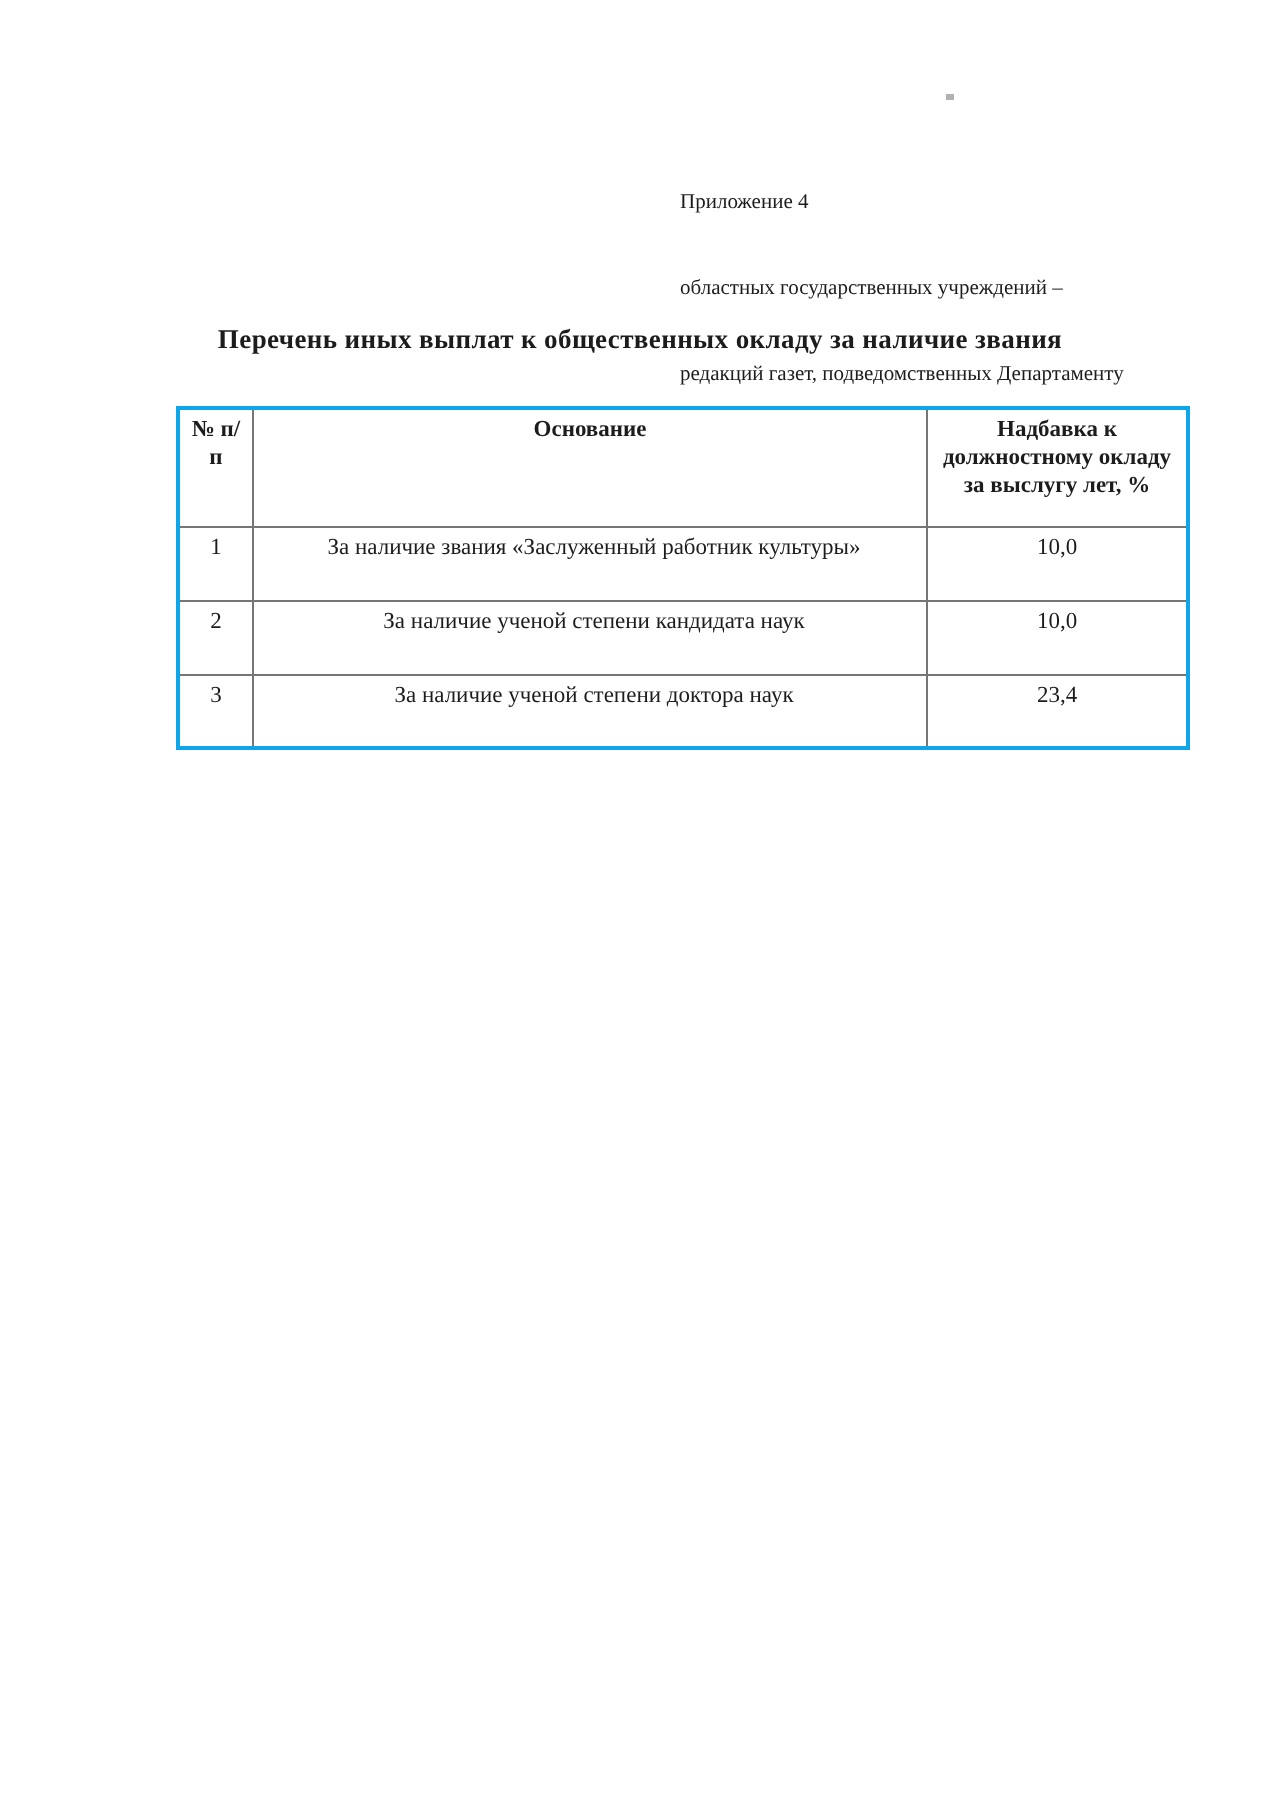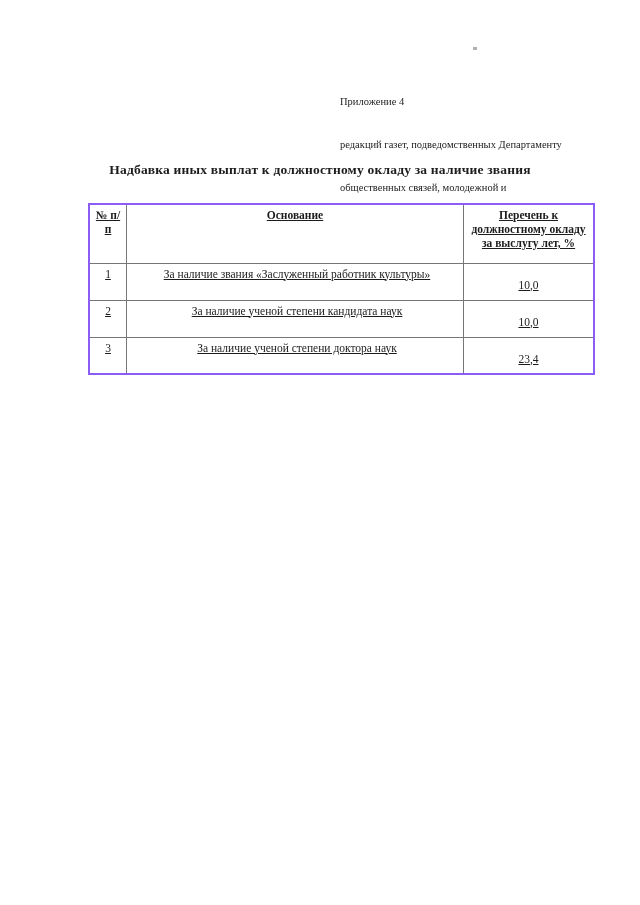--- a/index.html
+++ b/index.html
@@ -60,22 +60,21 @@
     line-height: 14px;
   }
   .payments-table th,
   .payments-table td {
     border: 1px solid #767676;
     vertical-align: top;
     padding: 2px 3px;
     background: #ffffff;
   }
   .payments-table {
-    border: 2px solid #8b5cf6;
-    text-decoration: underline;
+    border: 2px solid #0ea5e9;
   }
   .col-num   { width: 30px; }
   .col-basis { width: 330px; }
   .col-value { width: 123px; }
   .payments-table thead tr { height: 59px; }
   .payments-table tbody tr { height: 37px; }
   .payments-table th {
     font-weight: bold;
     text-align: center;
     padding-top: 3px;
@@ -84,47 +83,48 @@
     text-align: center;
     padding-top: 3px;
   }
   td.cell-basis {
     text-align: center;
     padding-left: 7px;
     padding-top: 3px;
   }
   td.cell-value {
     text-align: center;
-    padding-top: 14px;
+    padding-top: 3px;
   }
 </style>
 </head>
 <body>
 
 <div class="page">
 
   <div class="artifact-dot"></div>
 
   <div class="header-note">
     <div>Приложение 4</div>
+    <div>областных государственных учреждений –</div>
     <div>редакций газет, подведомственных Департаменту</div>
     <div>общественных связей, молодежной и</div>
     <div>информационной  политики Ивановской области</div>
   </div>
 
   <div class="doc-title">
-    <div>Надбавка иных выплат к должностному окладу за наличие звания</div>
+    <div>Перечень иных выплат к общественных окладу за наличие звания</div>
   </div>
 
   <table class="payments-table">
     <thead>
       <tr>
         <th class="col-num">№ п/п</th>
         <th class="col-basis">Основание</th>
-        <th class="col-value">Перечень к должностному окладу за выслугу лет, %</th>
+        <th class="col-value">Надбавка к должностному окладу за выслугу лет, %</th>
       </tr>
     </thead>
     <tbody>
       <tr>
         <td class="cell-num">1</td>
         <td class="cell-basis">За наличие звания «Заслуженный работник культуры»</td>
         <td class="cell-value">10,0</td>
       </tr>
       <tr>
         <td class="cell-num">2</td>

